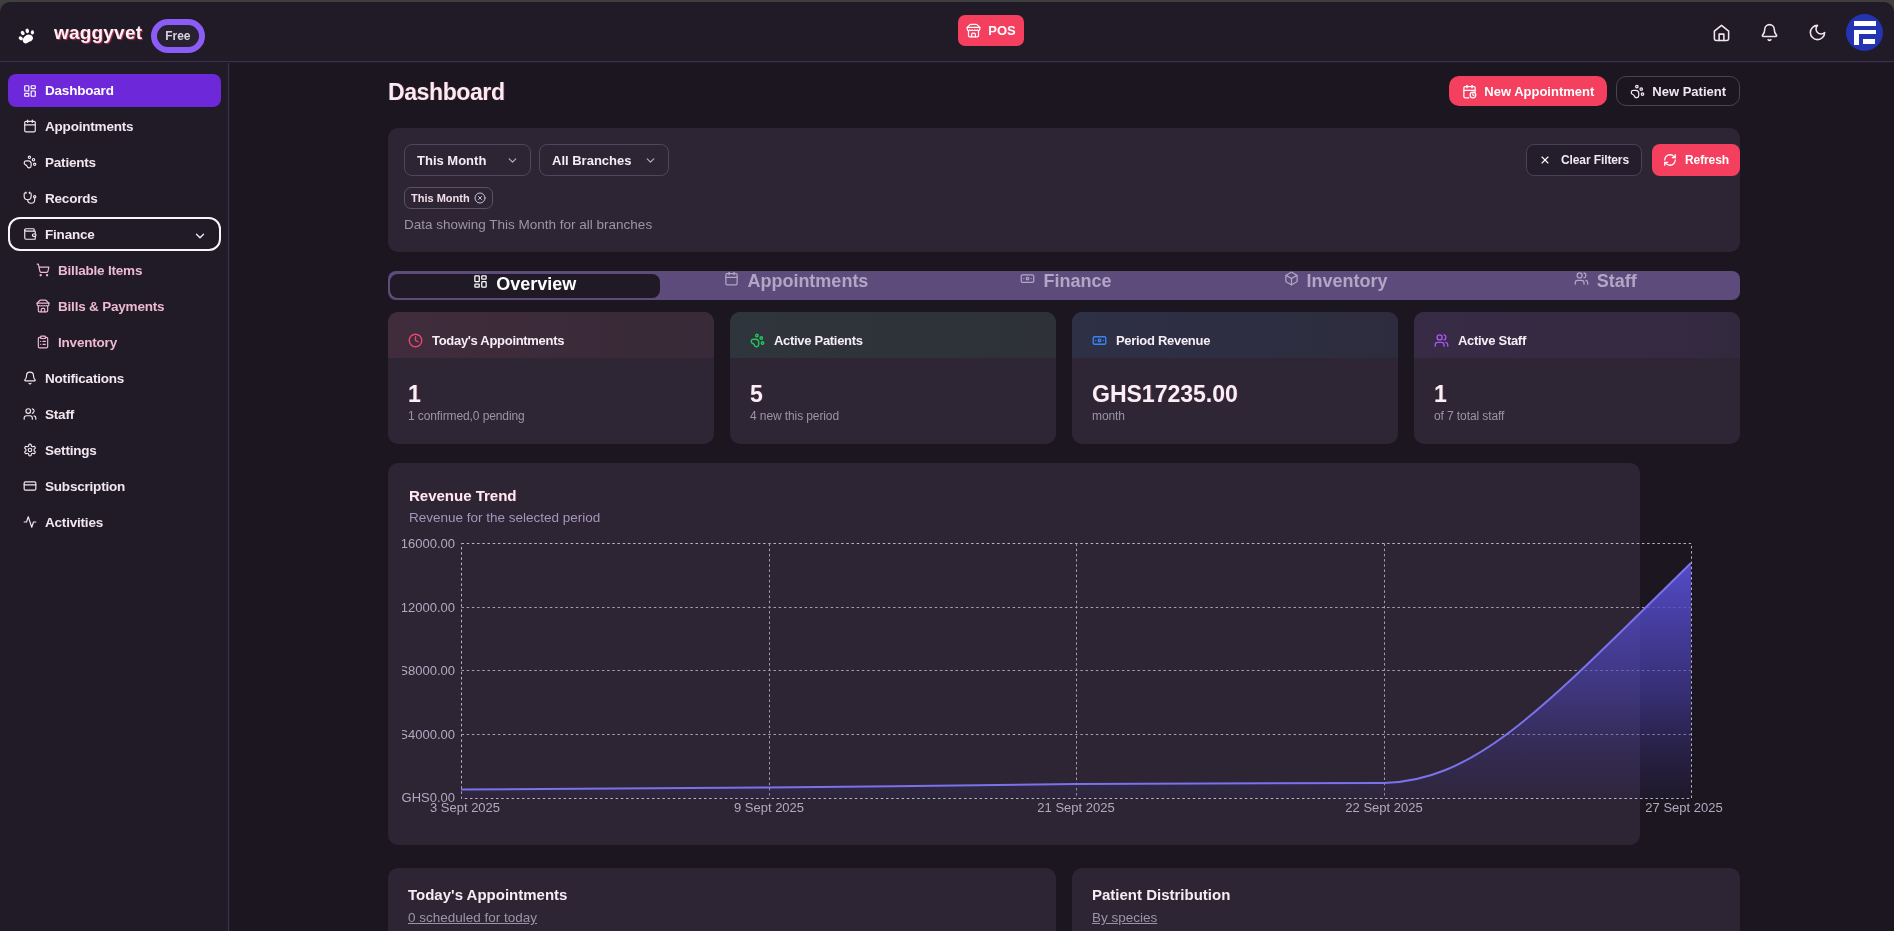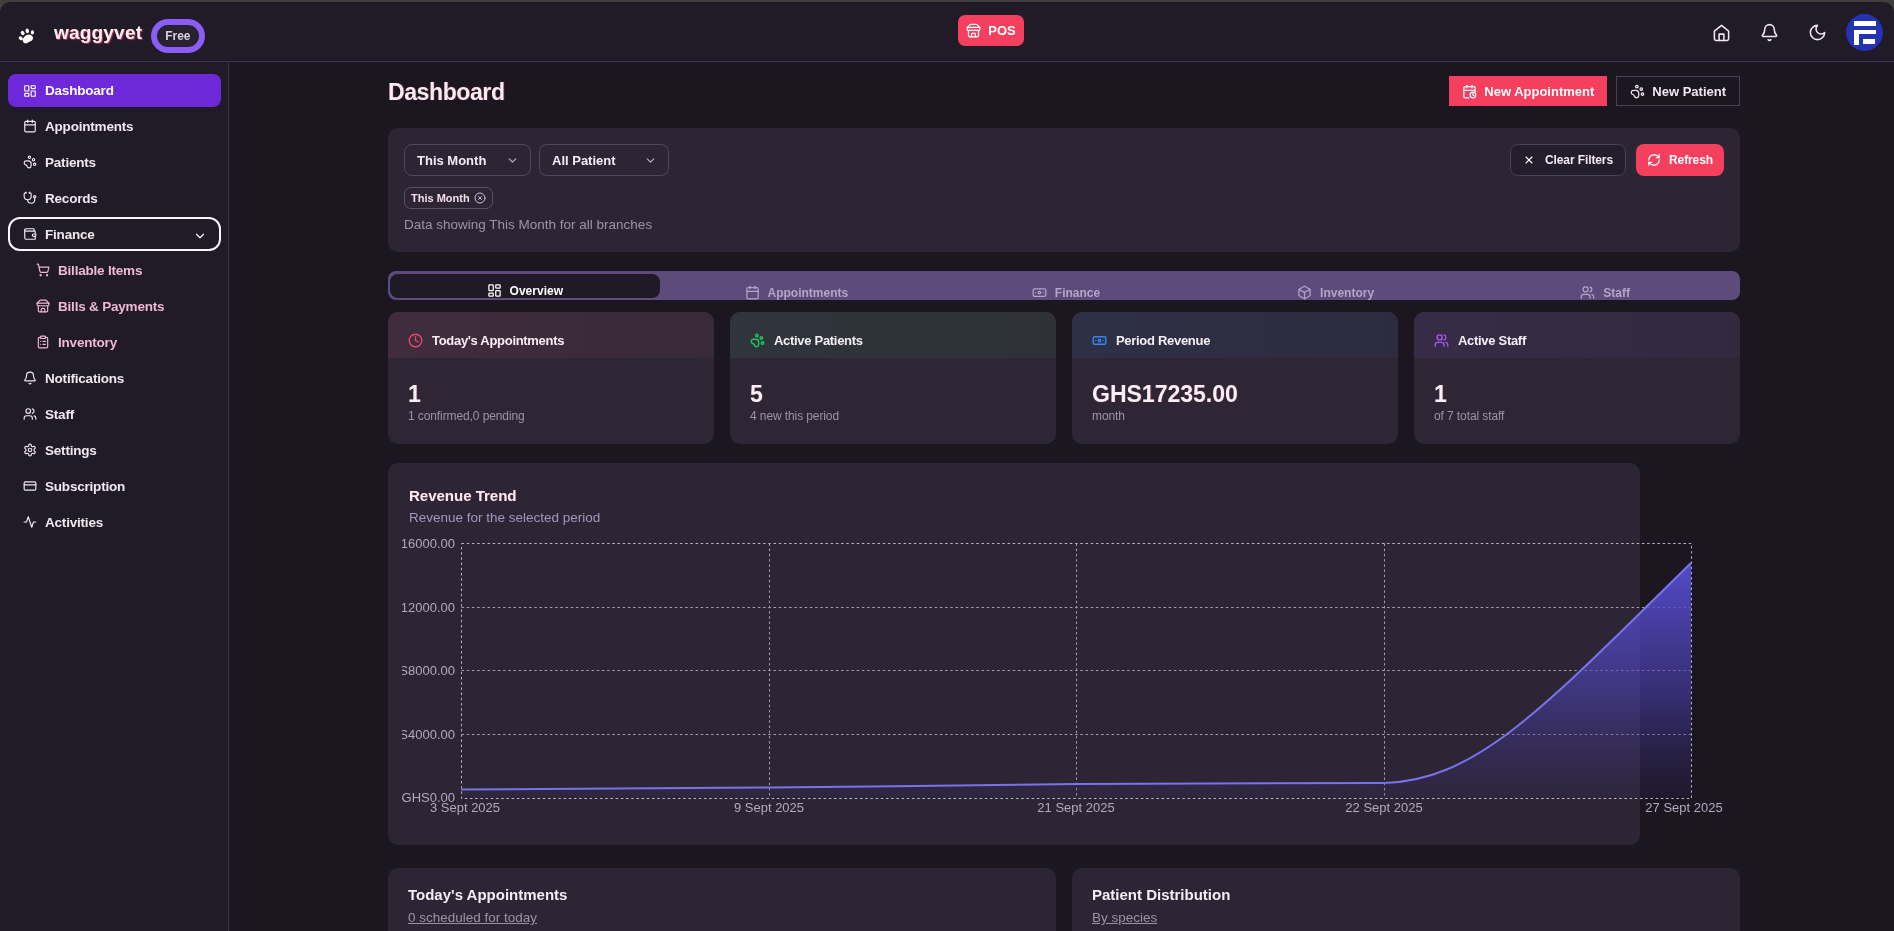--- a/index.html
+++ b/index.html
@@ -28,37 +28,37 @@
 .item svg { flex:0 0 auto; }
 .item.active { background:#6d28d9; border-radius:8px; height:33px; margin-bottom:1px; color:#fff; }
 .item.finance { border:2px solid #f8f6fb; border-radius:12px; height:34px; margin:1px 0; padding-left:13px; position:relative; }
 .item.finance .chev { position:absolute; right:12px; top:10px; }
 .sub { height:36px; display:flex; align-items:center; padding-left:28px; gap:8px; color:#eeb9d3; font-size:13.5px; font-weight:bold; letter-spacing:-0.2px; }
 
 .main { position:absolute; top:61px; left:230px; width:1664px; height:868px; background:#1b1620; }
 .content { position:absolute; left:158px; top:0; width:1352px; height:868px; }
 .h1 { position:absolute; left:0; top:16px; line-height:26px; letter-spacing:-0.4px; font-size:23px; font-weight:bold; color:#f6ecf4; text-shadow:0.8px 0.4px 1px rgba(244,63,94,0.45); }
 .hbtns { position:absolute; right:0; top:13px; display:flex; gap:9px; }
-.btn { height:30px; border-radius:0; display:flex; align-items:center; padding:0 13px; gap:7px; font-size:13px; font-weight:bold; color:#fff; }
+.btn { height:30px; border-radius:10px; display:flex; align-items:center; padding:0 13px; gap:7px; font-size:13px; font-weight:bold; color:#fff; }
 .btn.pink { background:#f43f5e; }
 .btn.ghost { border:1px solid #4a4157; background:transparent; color:#f1e8f2; }
 
 .fcard { position:absolute; left:0; top:65px; width:1352px; height:124px; background:#2d2534; border-radius:10px; }
 .sel { position:absolute; top:16px; height:32px; border:1px solid #50475e; border-radius:8px; background:#2d2534; display:flex; align-items:center; justify-content:space-between; padding:0 11px 0 12px; color:#f4edf6; font-size:13px; font-weight:bold; }
 .sel.s1 { left:16px; width:127px; }
 .sel.s2 { left:151px; width:130px; }
-.fbtns { position:absolute; right:16px; top:16px; display:flex; gap:10px;border-radius:12px; }
+.fbtns { position:absolute; right:0; top:16px; display:flex; gap:10px;border-radius:12px; }
 .fbtn { height:32px; border-radius:8px; display:flex; align-items:center; padding:0 11px; gap:8px; font-size:12px; letter-spacing:-0.1px; font-weight:bold; }
 .fbtn.clear { border:1px solid #4a4156; color:#f1e8f2; background:#241e2c; gap:10px; padding:0 12px; }
 .fbtn.refresh { background:#f43f5e; color:#fff; }
 .chip { position:absolute; left:16px; top:59px; height:22px; border:1px solid #5b5068; border-radius:7px; display:flex; align-items:center; padding:0 6px; gap:4px; color:#f3dde8; font-size:11px; font-weight:bold; }
 .fnote { position:absolute; left:16px; top:89px; color:#9d93a8; font-size:13.5px; }
 
 .tabs { position:absolute; left:0; top:208px; width:1352px; height:29px; background:#5d4b7c; border-radius:8px; display:flex; }
-.tab { flex:1; display:flex; align-items:flex-end; justify-content:center; gap:8px; color:#b2a5c5; font-size:12px; font-weight:bold; }
+.tab { flex:1; display:flex; align-items:flex-start; justify-content:center; gap:8px; color:#b2a5c5; font-size:18px; font-weight:bold; }
 .tab.active { background:#1f1a25; border-radius:8px; margin:2.5px 2px; color:#fff; }
 
 .stats { position:absolute; left:0; top:249px; width:1352px; display:flex; gap:16px; }
 .scard { flex:1; height:132px; background:#2e2635; border-radius:10px; overflow:hidden; position:relative; }
 .shead { height:46px; display:flex; align-items:center; padding-top:11px; padding-left:20px; gap:9px; color:#f7eef5; font-size:13px; letter-spacing:-0.3px; font-weight:bold; }
 .scard.c1 .shead { background:linear-gradient(90deg,#402c3c, #382a38); }
 .scard.c2 .shead { background:linear-gradient(90deg,#2f353c, #2e3138); }
 .scard.c3 .shead { background:linear-gradient(90deg,#2e3046, #2d2c3e); }
 .scard.c4 .shead { background:linear-gradient(90deg,#382b46, #33293f); }
 .snum { position:absolute; left:20px; top:69px; font-size:23px; font-weight:bold; color:#f8f0f7; text-shadow:0.8px 0.4px 1px rgba(244,63,94,0.35); }
@@ -221,21 +221,21 @@
             </svg>New Patient</div>
     </div>
     <div class="fcard">
       <div class="sel s1">
             <span>This Month</span>
             <svg width="13" height="13" viewBox="0 0 24 24" fill="none" stroke="#b9aec6" stroke-width="2.2" stroke-linecap="round" stroke-linejoin="round">
               <path d="m6 9 6 6 6-6"></path>
             </svg>
           </div>
       <div class="sel s2">
-            <span>All Patient</span>
+            <span>All Branches</span>
             <svg width="13" height="13" viewBox="0 0 24 24" fill="none" stroke="#b9aec6" stroke-width="2.2" stroke-linecap="round" stroke-linejoin="round">
               <path d="m6 9 6 6 6-6"></path>
             </svg>
           </div>
       <div class="fbtns">
         <div class="fbtn clear"><svg width="12" height="12" viewBox="0 0 24 24" fill="none" stroke="#fff" stroke-width="2.2" stroke-linecap="round" stroke-linejoin="round">
                 <path d="M18 6 6 18"></path>
                 <path d="m6 6 12 12"></path>
               </svg>Clear Filters</div>
         <div class="fbtn refresh"><svg width="14" height="14" viewBox="0 0 24 24" fill="none" stroke="#fff" stroke-width="2.2" stroke-linecap="round" stroke-linejoin="round">

